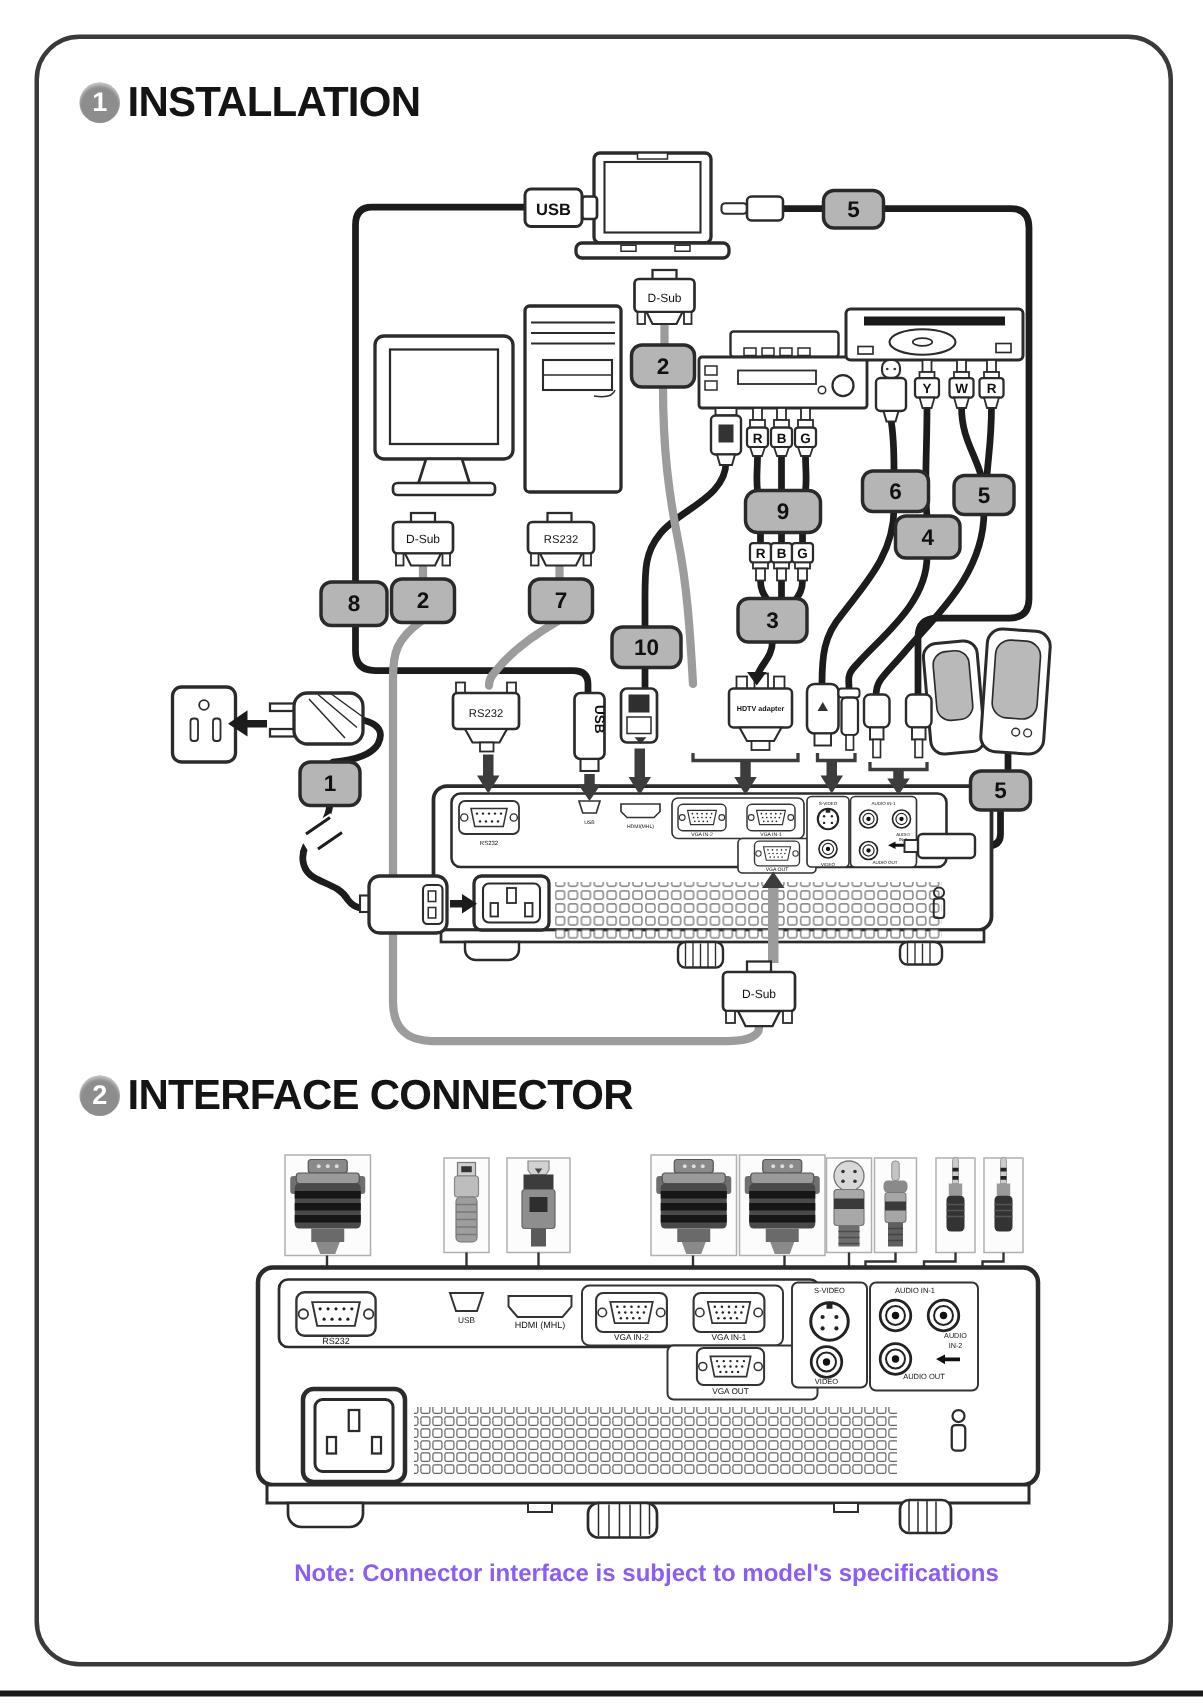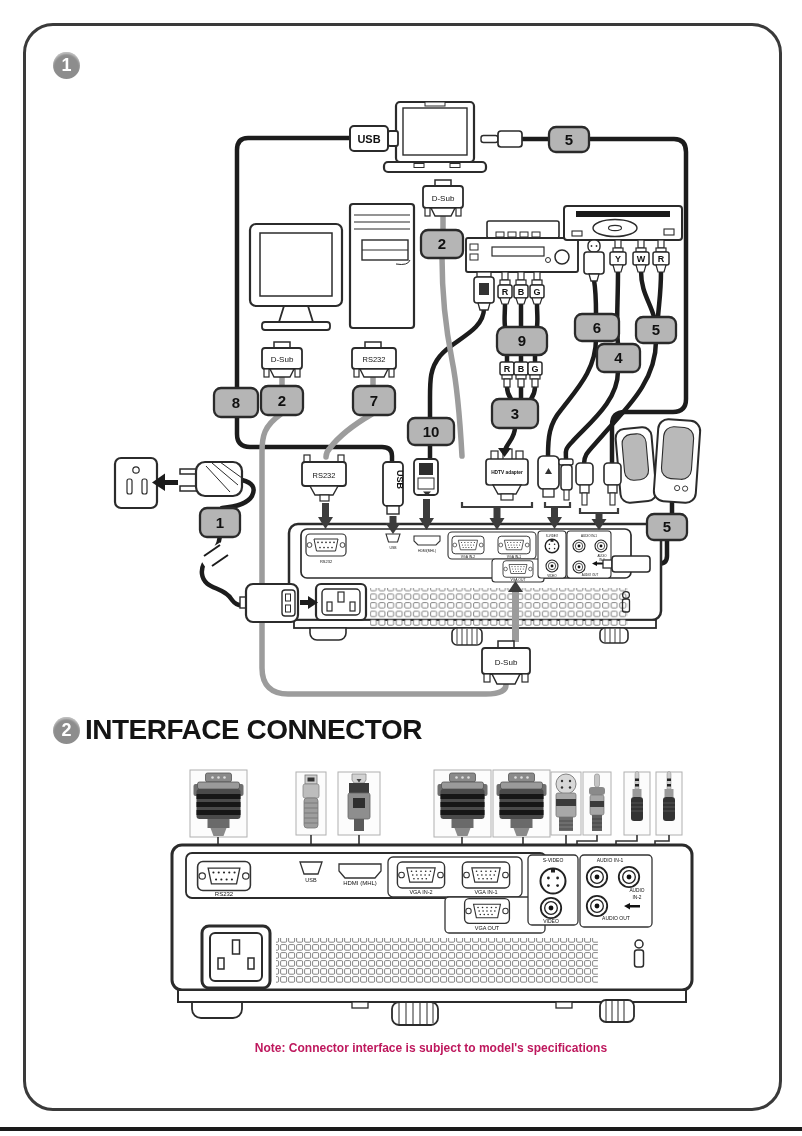--- a/index.html
+++ b/index.html
@@ -8,32 +8,33 @@
   .frame{position:absolute;left:23px;top:23px;width:753px;height:1082px;
          border:3px solid #3a3a3a;border-radius:30px;}
   .bottom-rule{position:absolute;left:0;top:1127px;width:802px;height:4px;background:#1a1a1a;}
   .section-header{position:absolute;display:flex;align-items:center;gap:5px;}
   .hdr1{left:53px;top:52px;} .hdr2{left:53px;top:714px;}
   .badge{width:27px;height:27px;border-radius:50%;background:#8d8d8d;color:#fff;
          font-weight:bold;font-size:18px;display:flex;align-items:center;justify-content:center;
          box-shadow:inset 0 2px 2px rgba(255,255,255,.45);}
   .section-title{font-size:28px;font-weight:bold;color:#141414;letter-spacing:-.5px;}
   .note{position:absolute;left:60px;right:0;top:1041px;text-align:center;
-        font-size:12px;font-weight:bold;color:#be185d;}
+        font-size:16px;font-weight:bold;color:#8b5cf6;}
   svg{position:absolute;left:0;top:0;}
   svg text{font-family:"Liberation Sans",sans-serif;fill:#111;}
 </style>
 </head>
 <body>
 
 <div class="page">
   <div class="frame"></div>
 
   <div class="section-header hdr1">
     <span class="badge">1</span>
+    <span class="section-title">INSTALLATION</span>
   </div>
   <div class="section-header hdr2">
     <span class="badge">2</span>
     <span class="section-title">INTERFACE CONNECTOR</span>
   </div>
 
   <svg width="802" height="1136" viewBox="0 0 802 1136">
     <defs>
       <pattern id="ventA" width="8.6" height="8.6" patternUnits="userSpaceOnUse">
         <rect x="0.6" y="0.6" width="6" height="5.4" rx="1.2" fill="#fff" stroke="#666" stroke-width="0.8"></rect>

